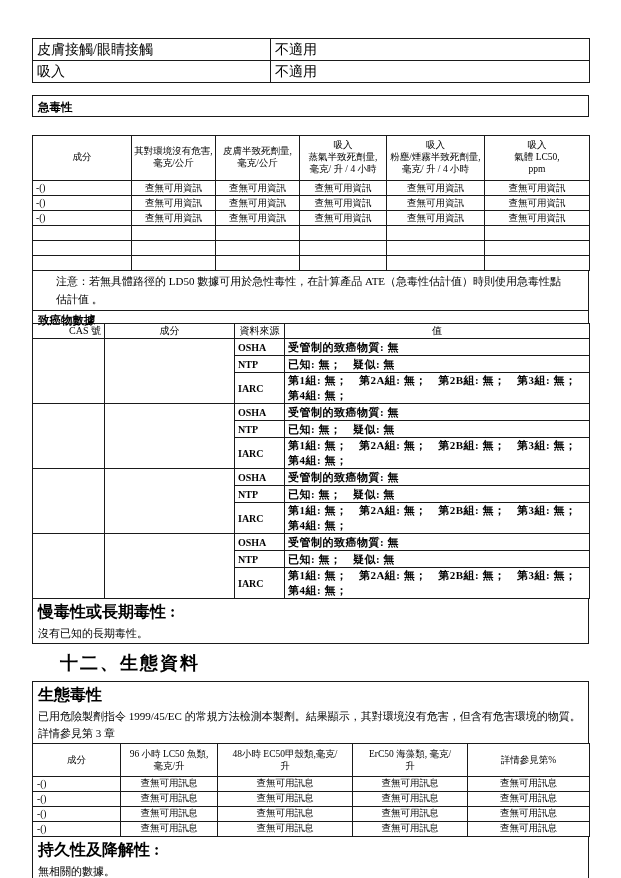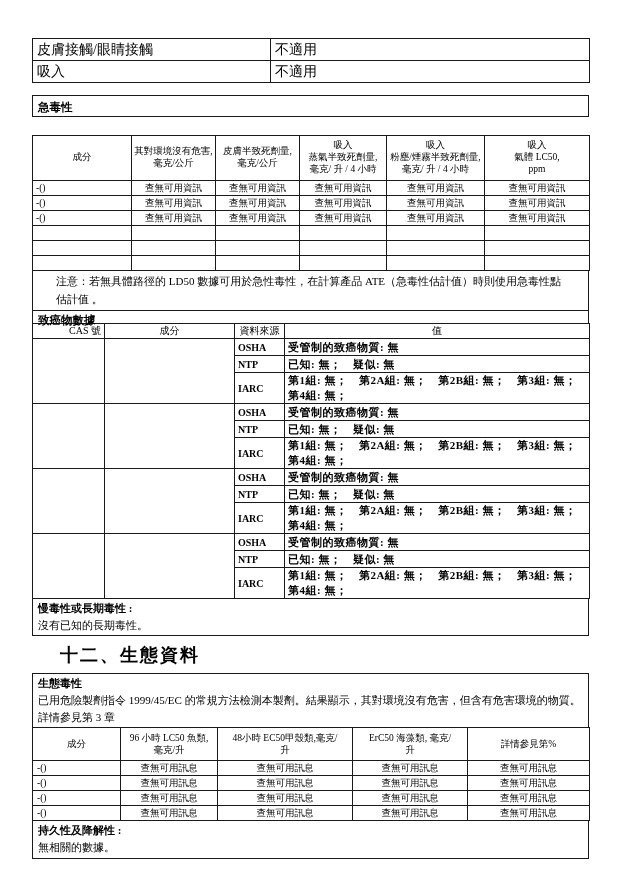--- a/index.html
+++ b/index.html
@@ -25,21 +25,21 @@
   .acute td{font-size:9.5px;height:14px;text-align:center;padding:0 2px;}
   .acute td.comp{text-align:left;padding-left:3px;}
   
   .note{font-size:11px;line-height:1.6;padding:2px 23px;}
   
   .carc th{font-weight:normal;font-size:10px;height:14px;padding:0 3px;}
   .carc th.val{text-align:center;}
   .carc td{font-size:10px;height:16px;padding:0 3px;font-weight:bold;}
   .carc td.value{font-size:11px;letter-spacing:0.5px;}
   
-  .twoline .t{font-weight:bold;font-size:11px;line-height:1.55;}
+  .twoline .t{font-weight:bold;font-size:16px;line-height:1.55;}
   .twoline .b{font-size:11px;line-height:1.55;}
   .sec-title{font-weight:bold;font-size:18px;margin:7px 0 6px 28px;letter-spacing:2px;}
   
   .eco th{font-weight:normal;font-size:9.5px;line-height:1.3;text-align:center;height:30px;padding:1px 2px;}
   .eco td{font-size:9.5px;height:14px;text-align:center;padding:0 2px;}
   .eco td.comp{text-align:left;padding-left:4px;}
 </style>
 </head>
 <body>
 

